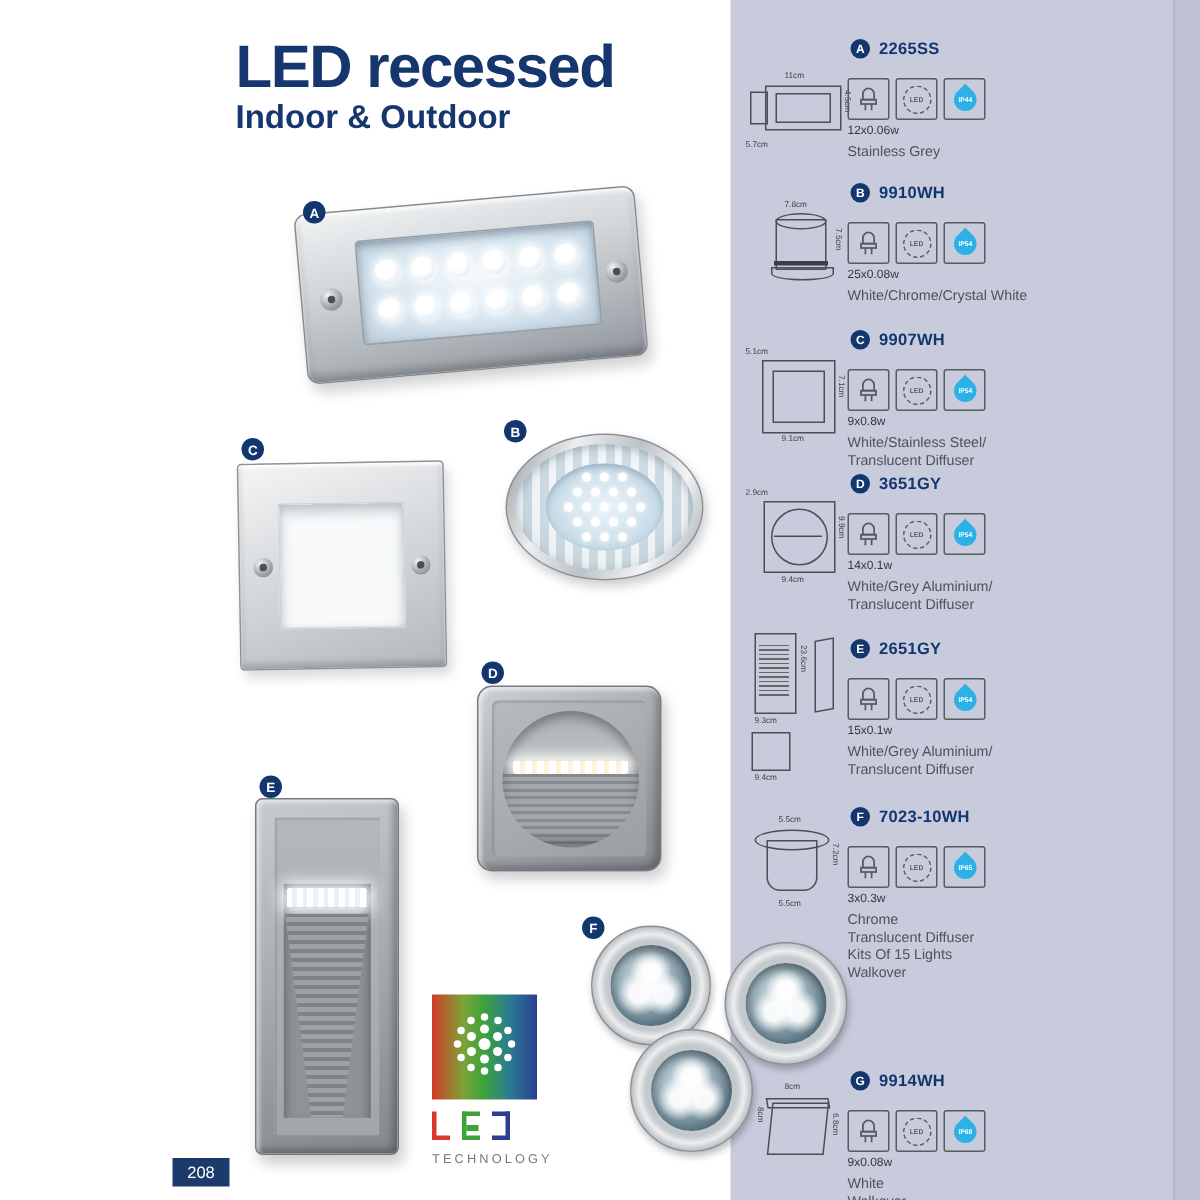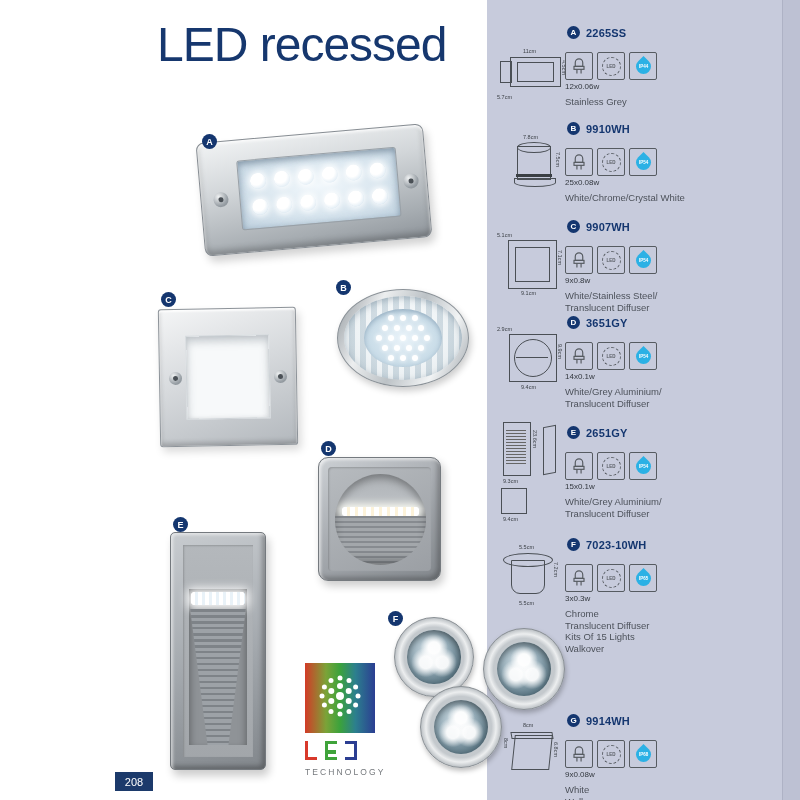--- a/index.html
+++ b/index.html
@@ -52,21 +52,21 @@
   .dE-sq{left:6px;top:72px;width:24px;height:24px;border:1px solid;}
   .dF{left:10px;top:6px;width:66px;height:80px;}
   .dF-flange{left:6px;top:9px;width:48px;height:12px;border:1px solid;border-radius:50%;}
   .dF-body{left:14px;top:16px;width:32px;height:32px;border:1px solid;border-radius:0 0 9px 9px;}
   .dG{left:14px;top:8px;width:62px;height:58px;}
   .dG-box{left:12px;top:13px;width:36px;height:33px;border:1px solid;transform:skewX(-6deg);}
   .dG-lid{left:10px;top:10px;width:40px;height:5px;border:1px solid;transform:skewX(10deg);}
 
   
   .titleblock{position:absolute;left:157px;top:24px;color:#16376e;}
-  .titleblock h1{margin:0;font-size:48px;font-weight:400;letter-spacing:-1px;line-height:42px;}
+  .titleblock h1{margin:0;font-size:40px;font-weight:700;letter-spacing:-1px;line-height:42px;}
   .titleblock h2{margin:0;font-size:22px;font-weight:600;line-height:24px;}
 
   .pbadge{position:absolute;width:15px;height:15px;border-radius:50%;background:#14366f;color:#fff;z-index:30;
           display:flex;align-items:center;justify-content:center;font-size:9px;font-weight:bold;}
 
   
   .pA{position:absolute;left:200px;top:133px;width:228px;height:114px;transform:rotate(-5deg);z-index:5;}
   .pA-frame{position:absolute;inset:0;border-radius:8px;border:1px solid #868c92;
     background:linear-gradient(172deg,#f1f3f4 0%,#d2d6d9 38%,#a6acb1 80%,#8f959b 100%);
     box-shadow:inset 0 2px 3px rgba(255,255,255,.85),inset 0 -4px 6px rgba(0,0,0,.22),3px 6px 9px rgba(0,0,0,.18);}
@@ -158,21 +158,21 @@
     background:
       radial-gradient(circle at 50% 33%,rgba(255,255,255,.96) 0 13%,rgba(255,255,255,0) 31%),
       radial-gradient(circle at 35% 60%,rgba(255,255,255,.92) 0 13%,rgba(255,255,255,0) 31%),
       radial-gradient(circle at 65% 60%,rgba(255,255,255,.92) 0 13%,rgba(255,255,255,0) 31%),
       radial-gradient(circle at 42% 38%,#d7e4ea 0%,#93aab6 42%,#5d7885 72%,#425966 100%);}
   .fc1{left:394px;top:617px;width:78px;height:78px;}
   .fc2{left:483px;top:628px;width:80px;height:80px;}
   .fc3{left:420px;top:686px;width:80px;height:80px;}
 
   
-  .logo{position:absolute;left:305px;top:663px;width:70px;z-index:4;}
+  .logo{position:absolute;left:288px;top:663px;width:70px;z-index:4;}
   .logo-sq{position:relative;width:70px;height:70px;
     background:linear-gradient(90deg,#d23b27 0%,#7ba338 30%,#3ba23c 50%,#2c7f8e 72%,#2b3e92 100%);}
   .logo-word{display:flex;gap:8px;margin-top:8px;height:21px;}
   .lt{width:12px;height:19px;box-sizing:border-box;position:relative;}
   .lL{border-left:3.5px solid #d8392b;border-bottom:3.5px solid #d8392b;}
   .lE{border-left:3.5px solid #3fa33a;border-top:3.5px solid #3fa33a;border-bottom:3.5px solid #3fa33a;}
   .lE i{position:absolute;left:0;top:6px;width:8px;height:3.5px;background:#3fa33a;}
   .lD{border-right:3.5px solid #2b3e92;border-top:3.5px solid #2b3e92;border-bottom:3.5px solid #2b3e92;}
   .logo-sub{margin-top:5px;font-size:8.5px;letter-spacing:2.1px;color:#75797d;}
 
@@ -448,20 +448,21 @@
       <div class="watt">9x0.08w</div>
       <div class="desc">White
 Walkover</div>
     </div>
 
     <div class="scan-edge"></div>
   </div>
 
   <div class="titleblock">
     <h1>LED recessed</h1>
+    <h2>Indoor &amp; Outdoor</h2>
   </div>
 
   <div class="pA">
     <div class="pA-frame">
       <div class="pA-window">
         <div class="pA-leds">
           <i class="aled"></i>
             <i class="aled"></i>
             <i class="aled"></i>
             <i class="aled"></i>

